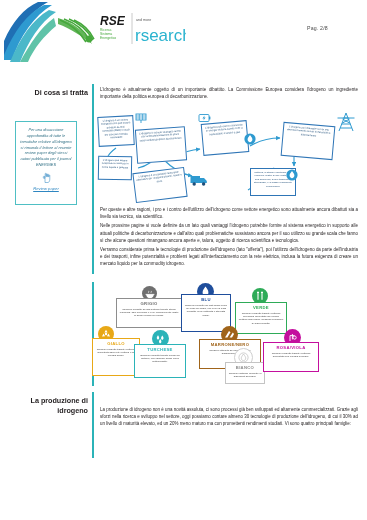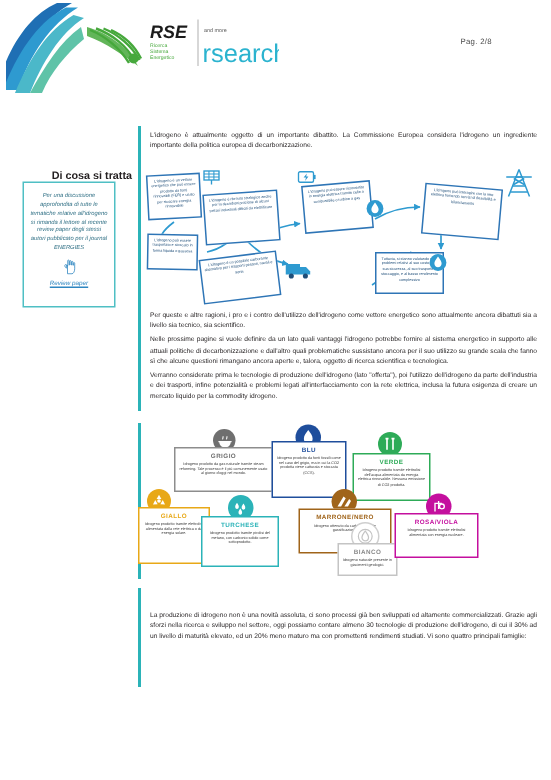--- a/index.html
+++ b/index.html
@@ -23,21 +23,21 @@
     position:absolute;left:303px;top:25px;width:56px;
     font-size:5.2px;letter-spacing:.2px;color:#4a4a4a;text-align:left;
   }
 
   
   .sec-label{
     position:absolute;width:78px;text-align:right;
     font-size:7.2px;font-weight:bold;color:#231f20;line-height:1.45;
     left:10px;
   }
-  .lbl-1{top:88px;margin-top:24px;}
+  .lbl-1{top:88px;}
   .lbl-2{top:291px;}
   .lbl-3{top:396px;}
 
   
   .vrule{position:absolute;left:92px;width:1.6px;background:#2bb3b8;}
   .vr1{top:84px;height:190px;}
   .vr2{top:282px;height:104px;}
   .vr3{top:392px;height:66px;}
 
   
@@ -132,20 +132,21 @@
         <line x1="76" y1="5" x2="76" y2="36" stroke="#bdbdbd" stroke-width="0.8"></line>
         <text x="80" y="13" font-family="'Liberation Sans',sans-serif" font-size="3.6" fill="#5a5a5a">and more</text>
         <text x="79" y="33" font-family="'Liberation Sans',sans-serif" font-size="17" fill="#2bb3cf">rsearch</text>
       </svg>
     </div>
 
     <div class="pagnum nosel">Pag. 2/8</div>
   </div>
 
   <div class="sec-label lbl-1">Di cosa si tratta</div>
+  <div class="sec-label lbl-3">La produzione di idrogeno</div>
 
   <div class="vrule vr1"></div>
   <div class="vrule vr2"></div>
   <div class="vrule vr3"></div>
 
   <div class="callout">
     <p>Per una discussione approfondita di tutte le tematiche relative all'idrogeno si rimanda il lettore al recente review paper degli stessi autori pubblicato per il journal ENERGIES</p>
     <svg class="hand" viewBox="0 0 14 16">
       <path d="M5 14 L5 7 C5 6 4 6 4 7 L4 9 C3.2 8.4 2.6 7.6 2.6 6.8 C2.6 6 3.2 5.6 3.8 6
                L5.2 7.2 L5.2 2.4 C5.2 1.6 6.4 1.6 6.4 2.4 L6.4 6.2 L6.9 6.2 L6.9 2.9

